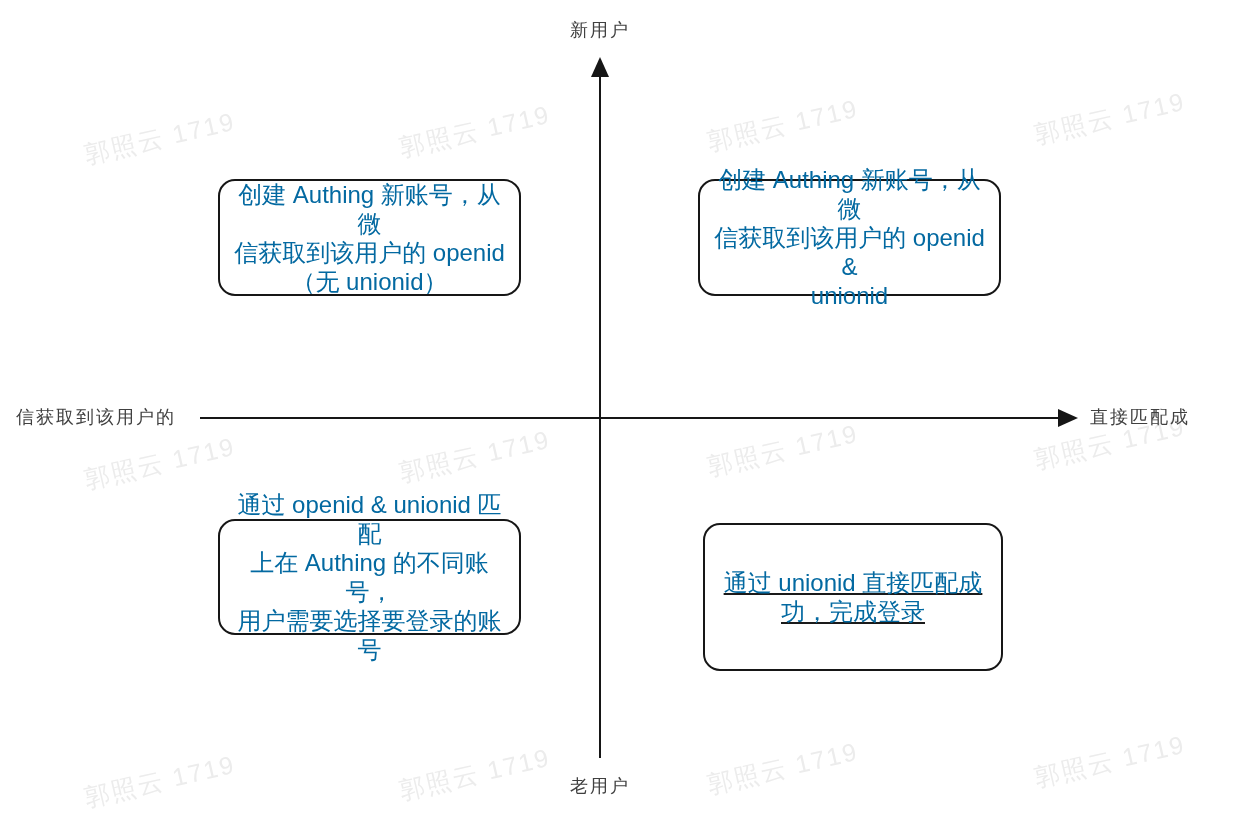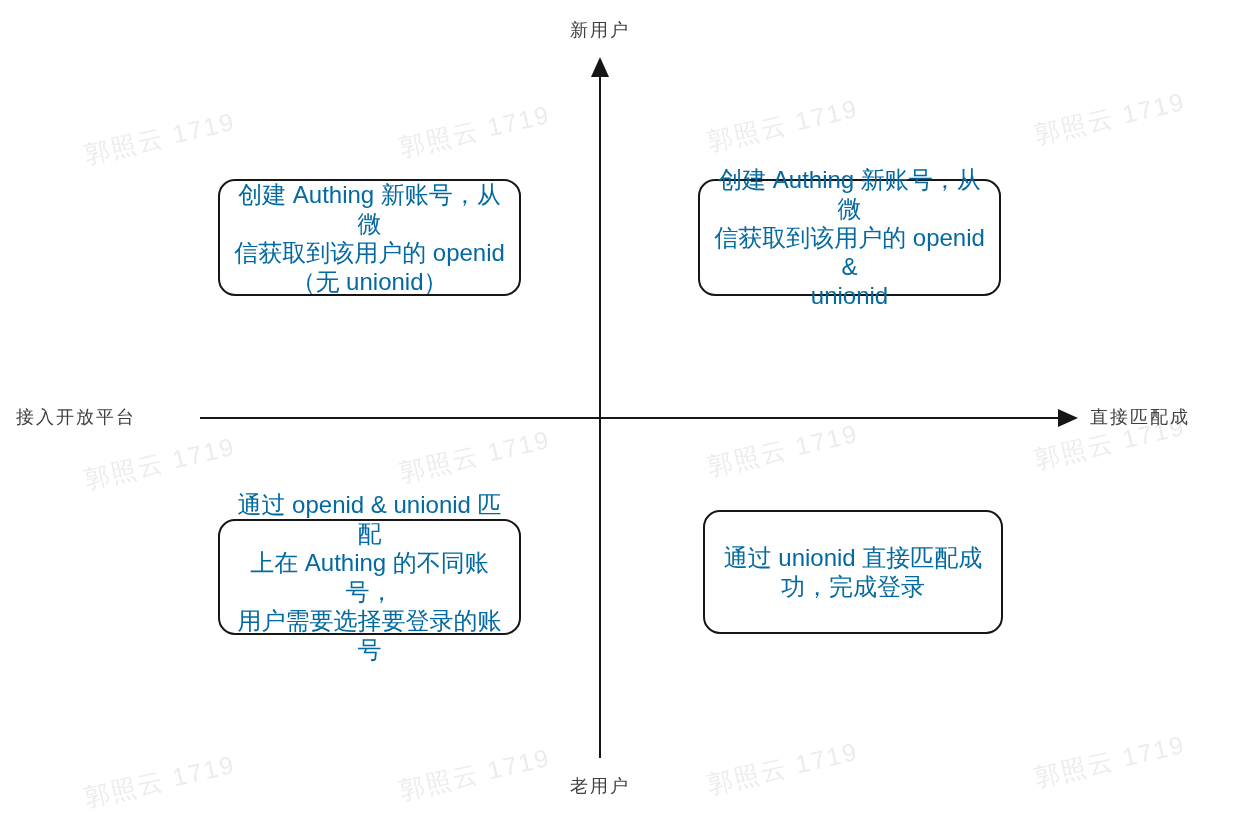--- a/index.html
+++ b/index.html
@@ -86,21 +86,21 @@
   }
   .qbox .qtext {
     font-size: 24px;
     line-height: 29px;
     white-space: pre-line;
     color: #0369a1;
   }
   .qbox.tl { left: 218px; top: 179px; width: 303px; height: 117px; }
   .qbox.tr { left: 698px; top: 179px; width: 303px; height: 117px; }
   .qbox.bl { left: 218px; top: 519px; width: 303px; height: 116px; }
-  .qbox.br { left: 703px; top: 510px; width: 300px; height: 124px; }
+  .qbox.br { left: 703px; top: 523px; width: 300px; height: 148px; text-decoration: underline; }
 </style>
 </head>
 <body>
 
 <div class="canvas">
 
   <div class="wm" style="left:85px;  top:140px;">郭照云 1719</div>
   <div class="wm" style="left:400px; top:133px;">郭照云 1719</div>
   <div class="wm" style="left:708px; top:127px;">郭照云 1719</div>
   <div class="wm" style="left:1035px;top:120px;">郭照云 1719</div>
@@ -113,21 +113,21 @@
   <div class="wm" style="left:708px; top:770px;">郭照云 1719</div>
   <div class="wm" style="left:1035px;top:763px;">郭照云 1719</div>
 
   <div class="vline"></div>
   <div class="arrow-up"></div>
   <div class="hline"></div>
   <div class="arrow-right"></div>
 
   <div class="axis-label top">新用户</div>
   <div class="axis-label bottom">老用户</div>
-  <div class="axis-label left">接入开放平台</div>
+  <div class="axis-label left">信获取到该用户的</div>
   <div class="axis-label right">直接匹配成</div>
 
   <div class="qbox tl">
     <span class="qtext">创建 Authing 新账号，从微
 信获取到该用户的 openid
 （无 unionid）</span>
   </div>
   <div class="qbox tr">
     <span class="qtext">创建 Authing 新账号，从微
 信获取到该用户的 openid &amp;

